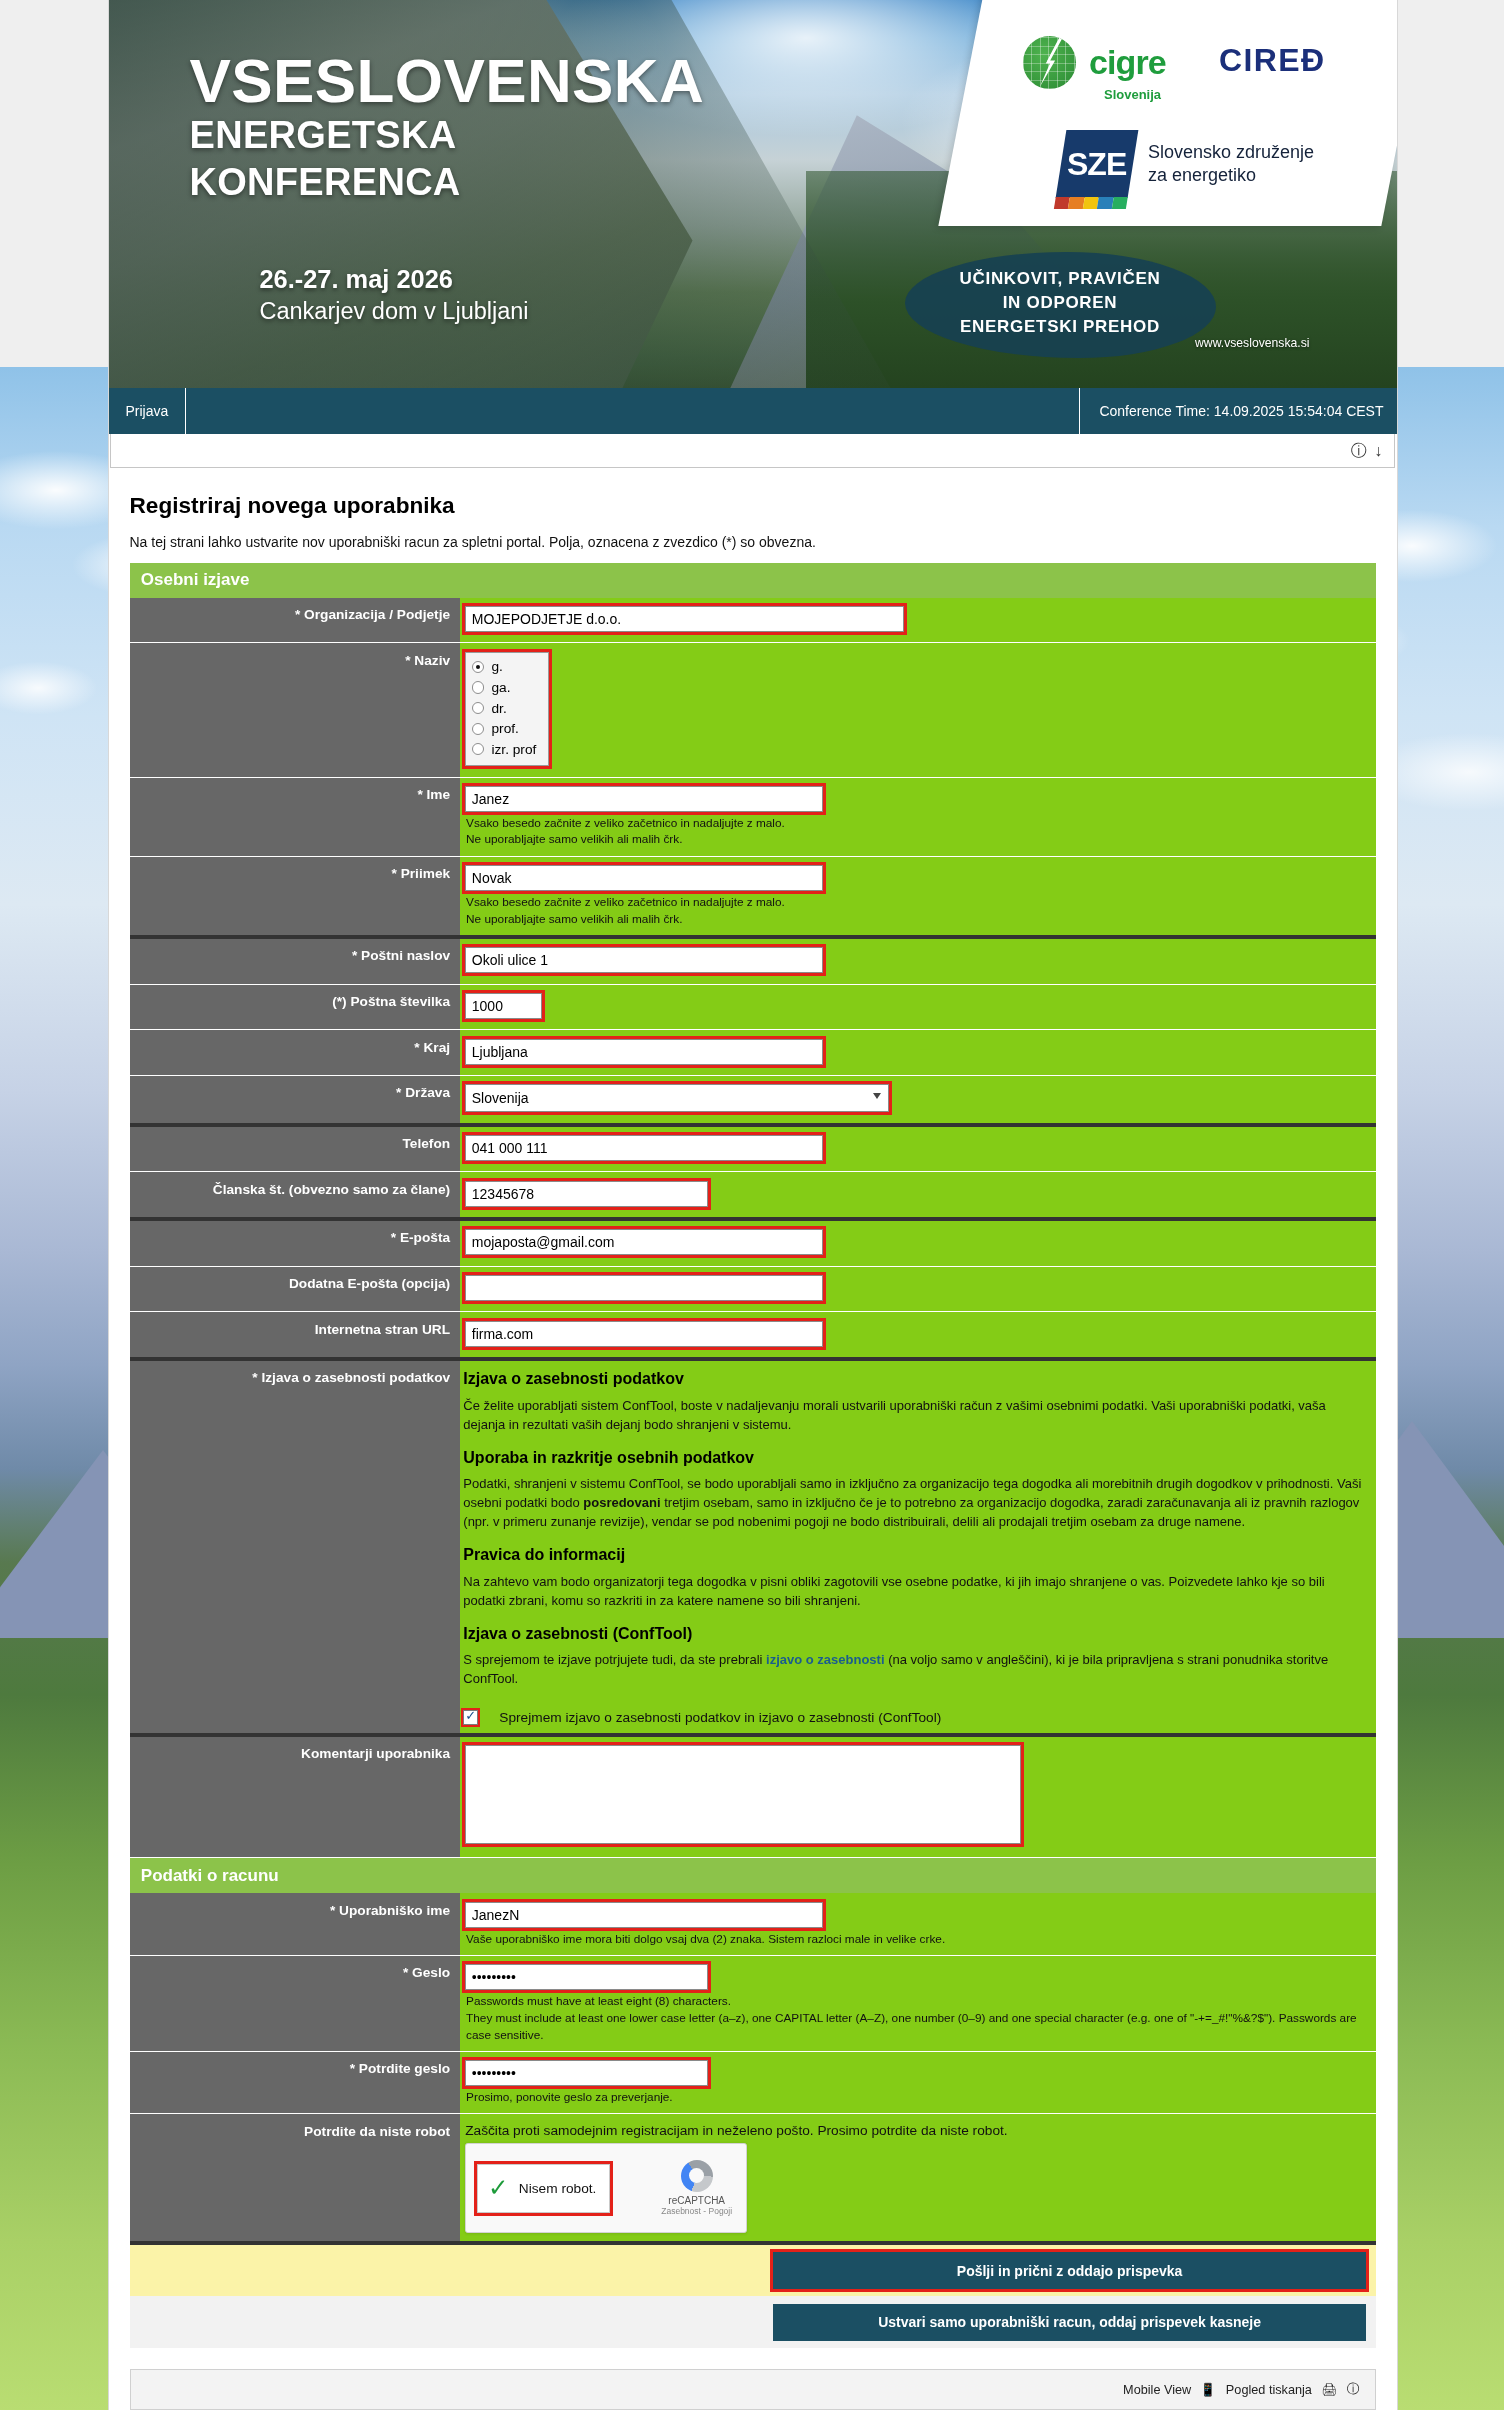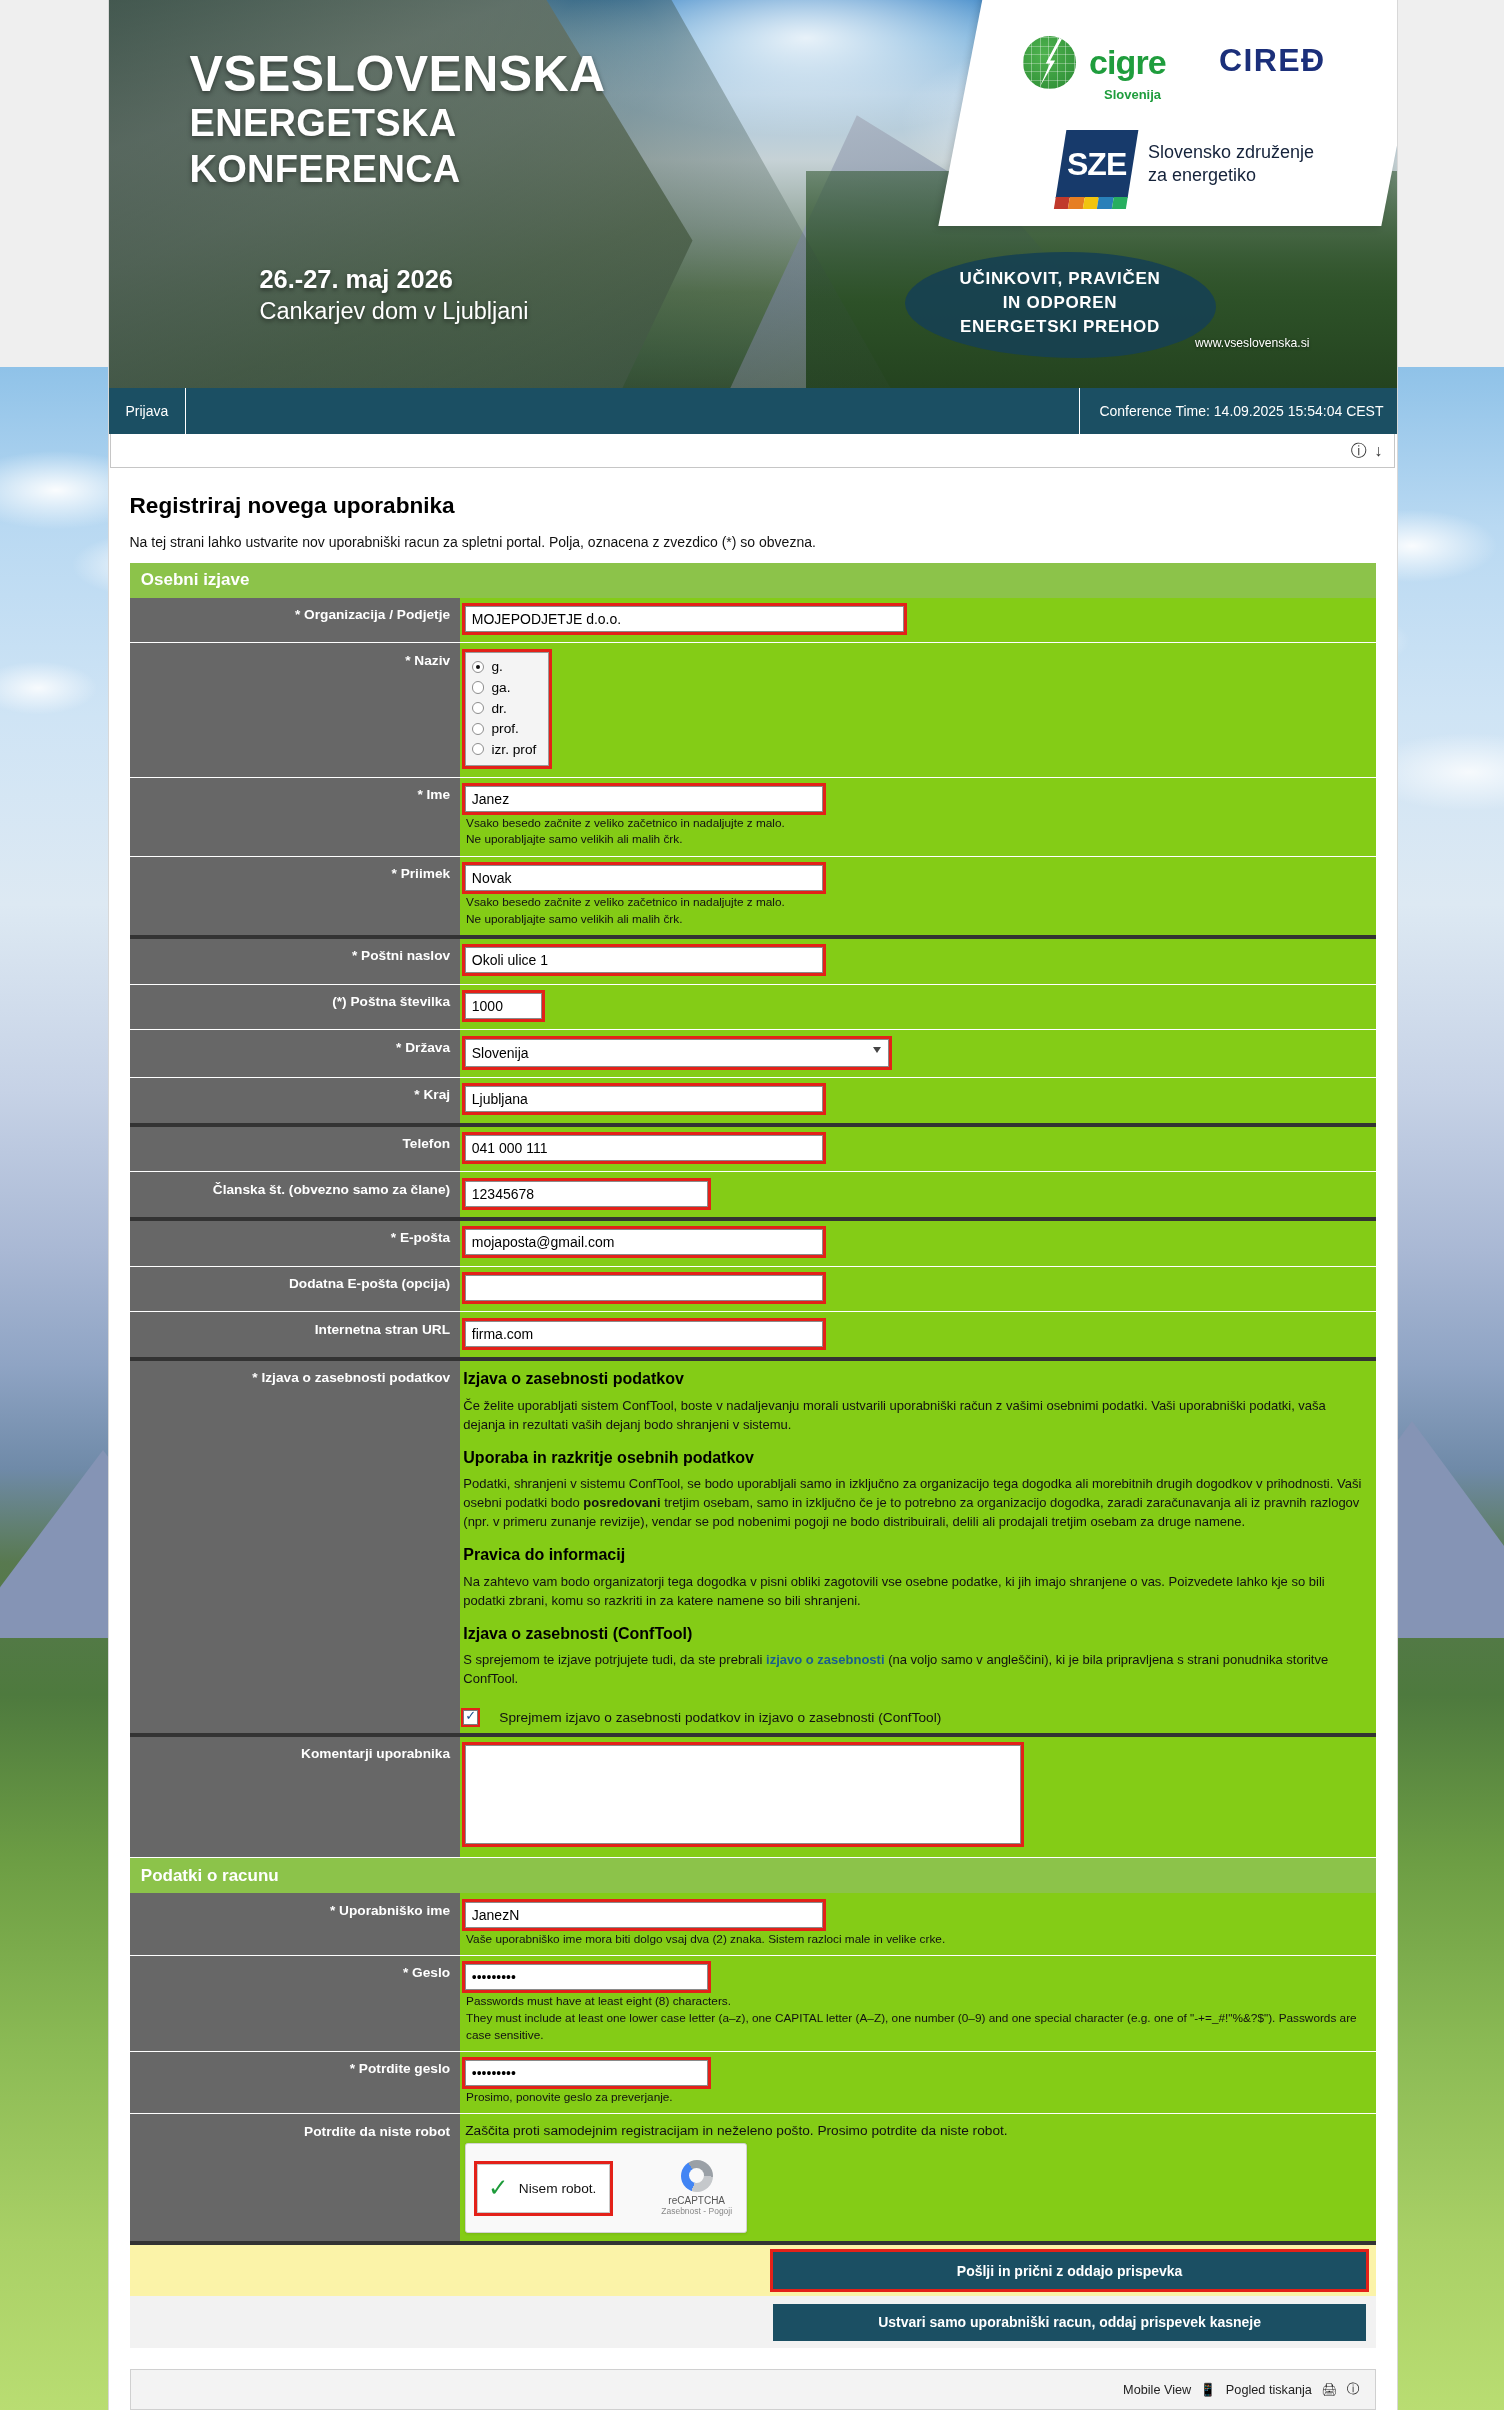--- a/index.html
+++ b/index.html
@@ -98,21 +98,21 @@
     position: absolute; left: 0; top: 0; width: 782px; height: 388px;
     background: linear-gradient(115deg, rgba(40,62,55,.58) 0%, rgba(50,72,62,.45) 50%, rgba(60,80,70,.12) 100%);
     clip-path: polygon(0 0, 72% 0, 100% 100%, 0 100%);
   }
   #banner-title {
     position: absolute; left: 81px; top: 49px;
     color: #ffffff;
     text-shadow: 0 1.9px 5.6px rgba(0,0,0,.45);
   }
   #banner-title .l1 {
-    font-size: 50px; font-weight: bold; letter-spacing: 0.4px; line-height: 1.02;
+    font-size: 62px; font-weight: bold; letter-spacing: 0.4px; line-height: 1.02;
   }
   #banner-title .l2, #banner-title .l3 {
     font-size: 38px; font-weight: bold; letter-spacing: 0.3px; line-height: 1.22;
   }
   #banner-date {
     position: absolute; left: 151px; top: 262px;
     color: #ffffff; text-shadow: 0 1.9px 4.7px rgba(0,0,0,.5);
   }
   #banner-date .d1 { font-size: 25.4px; font-weight: bold; line-height: 1.35; }
   #banner-date .d2 { font-size: 23.5px; font-weight: normal; line-height: 1.35; }
@@ -514,35 +514,35 @@
         </tr>
 
         <tr>
           <td class="row-label">(*) Poštna številka</td>
           <td class="row-field">
             <input class="inp w-sm" type="text" value="1000" style="">
           </td>
         </tr>
 
         <tr>
+          <td class="row-label">* Kraj</td>
+          <td class="row-field">
+            <input class="inp w-lg" type="text" value="Ljubljana" style="">
+          </td>
+        </tr>
+
+        <tr>
           <td class="row-label">* Država</td>
           <td class="row-field">
             <span class="sel-wrap">
               <select class="sel">
                 <option>Slovenija</option>
               </select>
               <span class="sel-arrow"></span>
             </span>
-          </td>
-        </tr>
-
-        <tr>
-          <td class="row-label">* Kraj</td>
-          <td class="row-field">
-            <input class="inp w-lg" type="text" value="Ljubljana" style="">
           </td>
         </tr>
 
         <tr class="grp-top">
           <td class="row-label">Telefon</td>
           <td class="row-field">
             <input class="inp w-lg" type="text" value="041 000 111" style="">
           </td>
         </tr>
 

